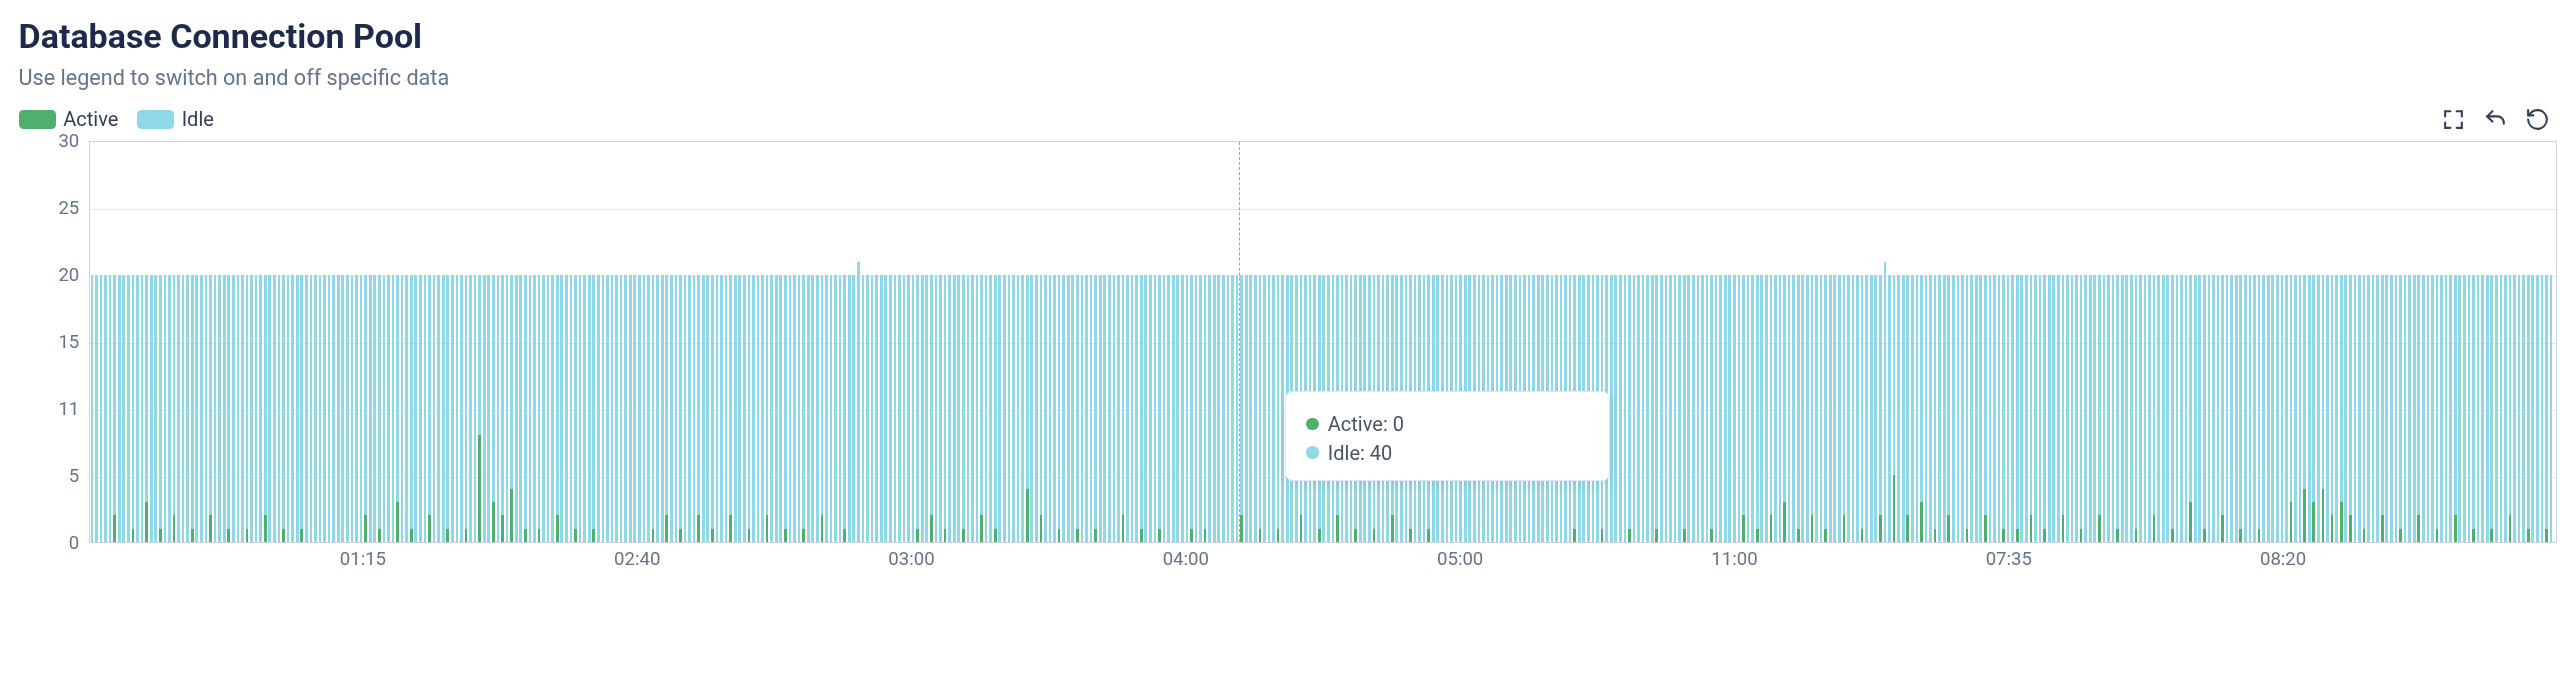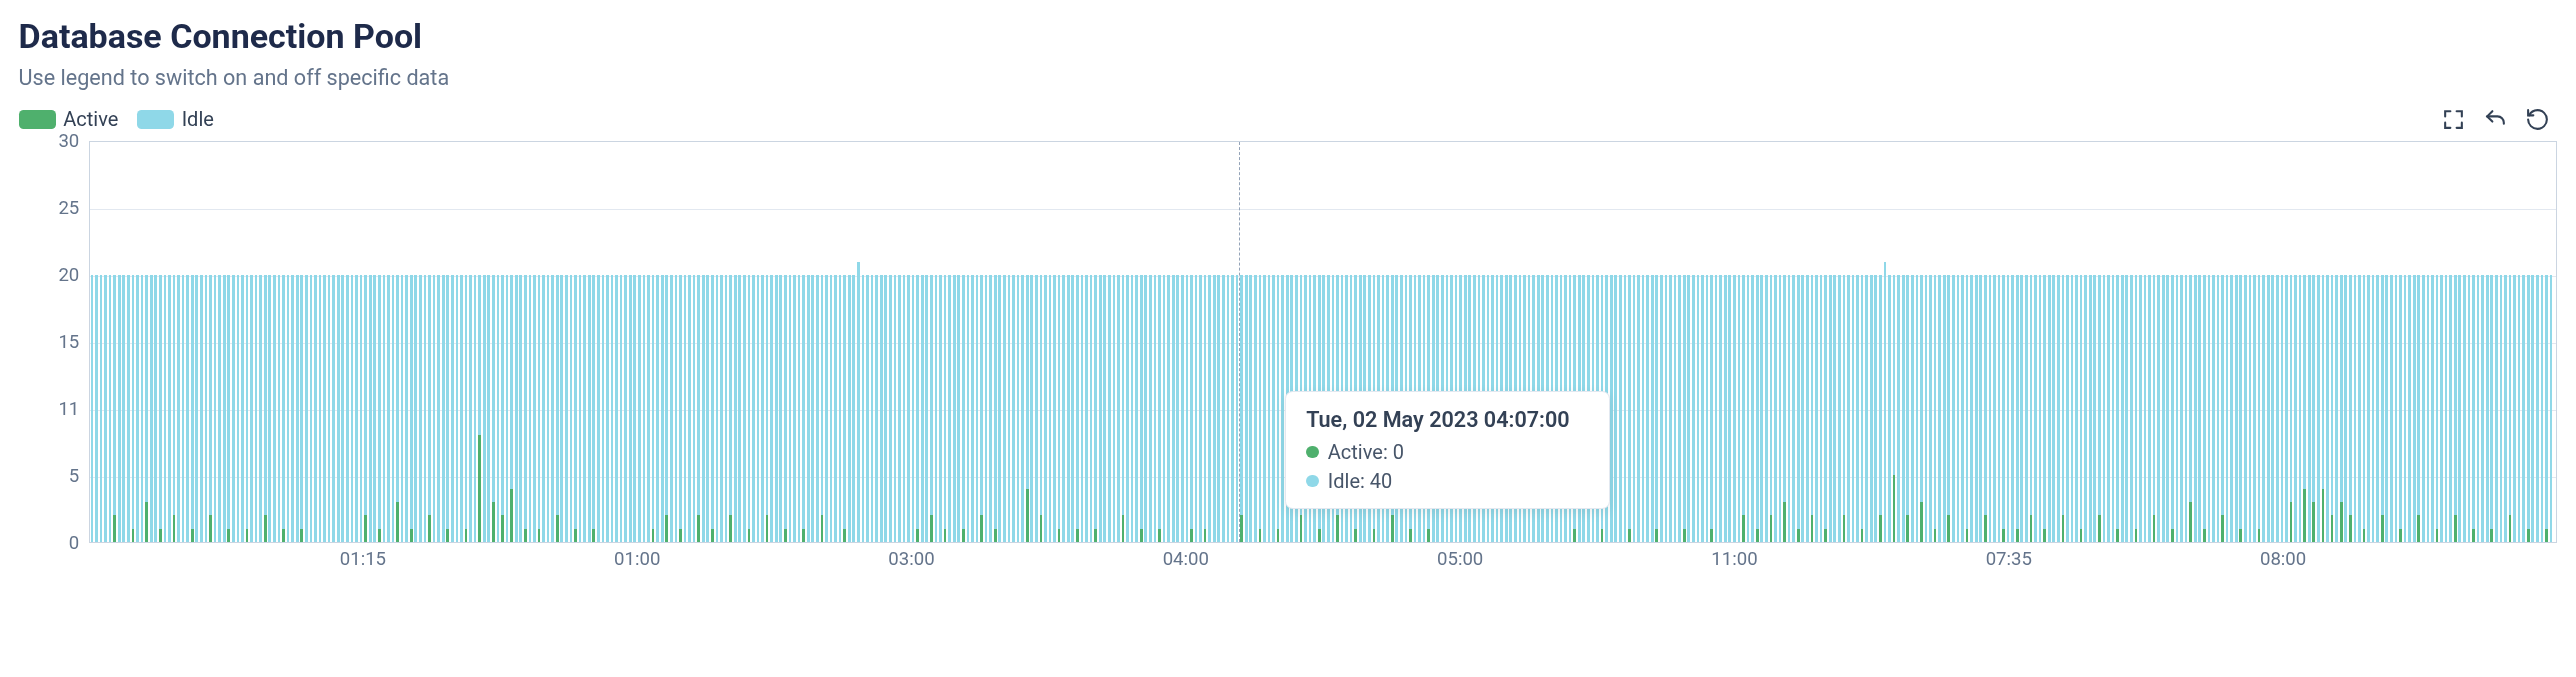--- a/index.html
+++ b/index.html
@@ -1967,36 +1967,35 @@
           <div class="bar-slot">
             <div class="bar idle" style="height: 66.6667%; background: rgb(143, 216, 232);"></div>
             <div class="bar active" style="height: 3.33333%; background: rgb(79, 176, 109);"></div>
           </div>
           <div class="bar-slot">
             <div class="bar idle" style="height: 66.6667%; background: rgb(143, 216, 232);"></div>
           </div>
         </div>
       <div class="crosshair" id="crosshair" style="left: 46.6%;"></div>
       <div class="tooltip" id="tooltip" style="left: calc(46.6% + 46px); top: 249px;">
-        <div class="tt-title">Tue, 02 May 2023 04:07:00</div>
         <div class="tt-row">
           <span class="dot" id="dot-active" style="background: rgb(79, 176, 109);"></span>
           <span>Active: 0</span>
         </div>
         <div class="tt-row">
           <span class="dot" id="dot-idle" style="background: rgb(143, 216, 232);"></span>
           <span>Idle: 40</span>
         </div>
       </div>
     </div>
     <div class="x-axis" id="x-axis">
         <div class="x-tick" style="left: 11.1111%;">01:15</div>
-        <div class="x-tick" style="left: 22.2222%;">01:00</div>
+        <div class="x-tick" style="left: 22.2222%;">02:40</div>
         <div class="x-tick" style="left: 33.3333%;">03:00</div>
         <div class="x-tick" style="left: 44.4444%;">04:00</div>
         <div class="x-tick" style="left: 55.5556%;">05:00</div>
         <div class="x-tick" style="left: 66.6667%;">11:00</div>
         <div class="x-tick" style="left: 77.7778%;">07:35</div>
-        <div class="x-tick" style="left: 88.8889%;">08:00</div>
+        <div class="x-tick" style="left: 88.8889%;">08:20</div>
       </div>
   </div>
 </div>
 
 
 </body></html>

